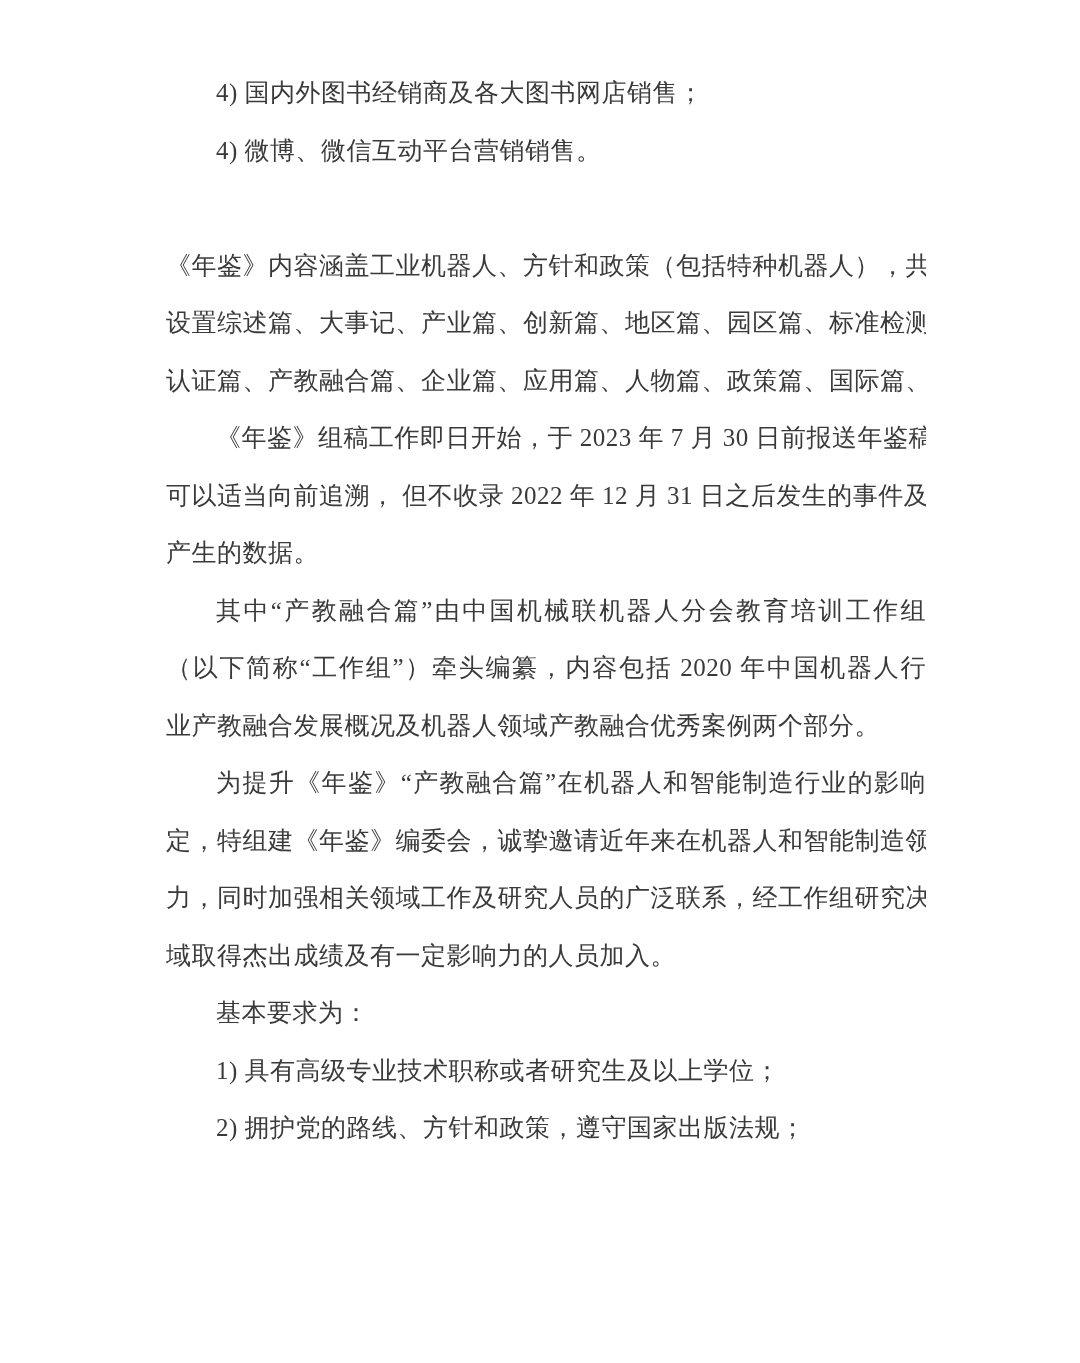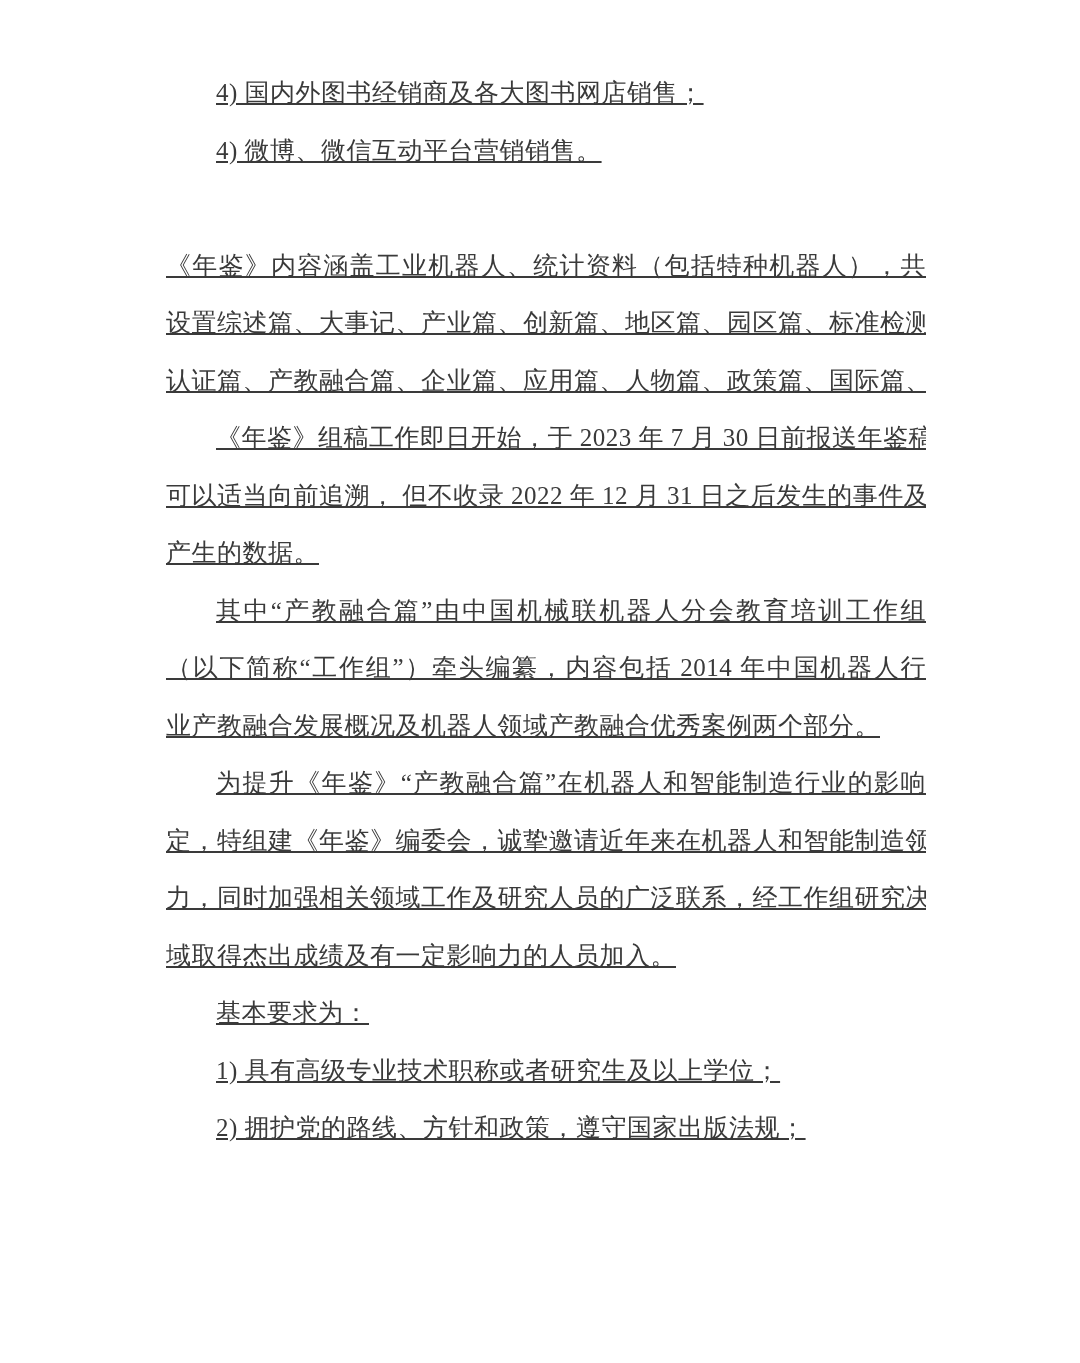--- a/index.html
+++ b/index.html
@@ -25,49 +25,48 @@
   }
   .line {
     font-size: 25px;
     line-height: 57.5px;
     height: 57.5px;
     color: #3a3a3a;
     letter-spacing: 0.5px;
     white-space: nowrap;
     overflow: hidden;
     text-align: left;
-    text-decoration: underline;
   }
   .line.fill {
     text-align: justify;
     text-align-last: justify;
   }
   .line.indent {
     text-indent: 50px;
   }
   .line.blank {
     
   }
 </style>
 </head>
 <body>
 
 <div class="page">
   <div class="text-block" id="text-block">
       <div class="line indent">4) 国内外图书经销商及各大图书网店销售；</div>
       <div class="line indent">4) 微博、微信互动平台营销销售。</div>
       <div class="line blank"></div>
-      <div class="line fill">《年鉴》内容涵盖工业机器人、统计资料（包括特种机器人），共</div>
+      <div class="line fill">《年鉴》内容涵盖工业机器人、方针和政策（包括特种机器人），共</div>
       <div class="line fill">设置综述篇、大事记、产业篇、创新篇、地区篇、园区篇、标准检测</div>
       <div class="line fill">认证篇、产教融合篇、企业篇、应用篇、人物篇、政策篇、国际篇、</div>
       <div class="line indent fill">《年鉴》组稿工作即日开始，于 2023 年 7 月 30 日前报送年鉴稿</div>
       <div class="line fill">可以适当向前追溯， 但不收录 2022 年 12 月 31 日之后发生的事件及</div>
       <div class="line">产生的数据。</div>
       <div class="line indent fill">其中“产教融合篇”由中国机械联机器人分会教育培训工作组</div>
-      <div class="line fill">（以下简称“工作组”）牵头编纂，内容包括 2014 年中国机器人行</div>
+      <div class="line fill">（以下简称“工作组”）牵头编纂，内容包括 2020 年中国机器人行</div>
       <div class="line">业产教融合发展概况及机器人领域产教融合优秀案例两个部分。</div>
       <div class="line indent fill">为提升《年鉴》“产教融合篇”在机器人和智能制造行业的影响</div>
       <div class="line fill">定，特组建《年鉴》编委会，诚挚邀请近年来在机器人和智能制造领</div>
       <div class="line fill">力，同时加强相关领域工作及研究人员的广泛联系，经工作组研究决</div>
       <div class="line">域取得杰出成绩及有一定影响力的人员加入。</div>
       <div class="line indent">基本要求为：</div>
       <div class="line indent">1) 具有高级专业技术职称或者研究生及以上学位；</div>
       <div class="line indent">2) 拥护党的路线、方针和政策，遵守国家出版法规；</div>
     </div>
 </div>

